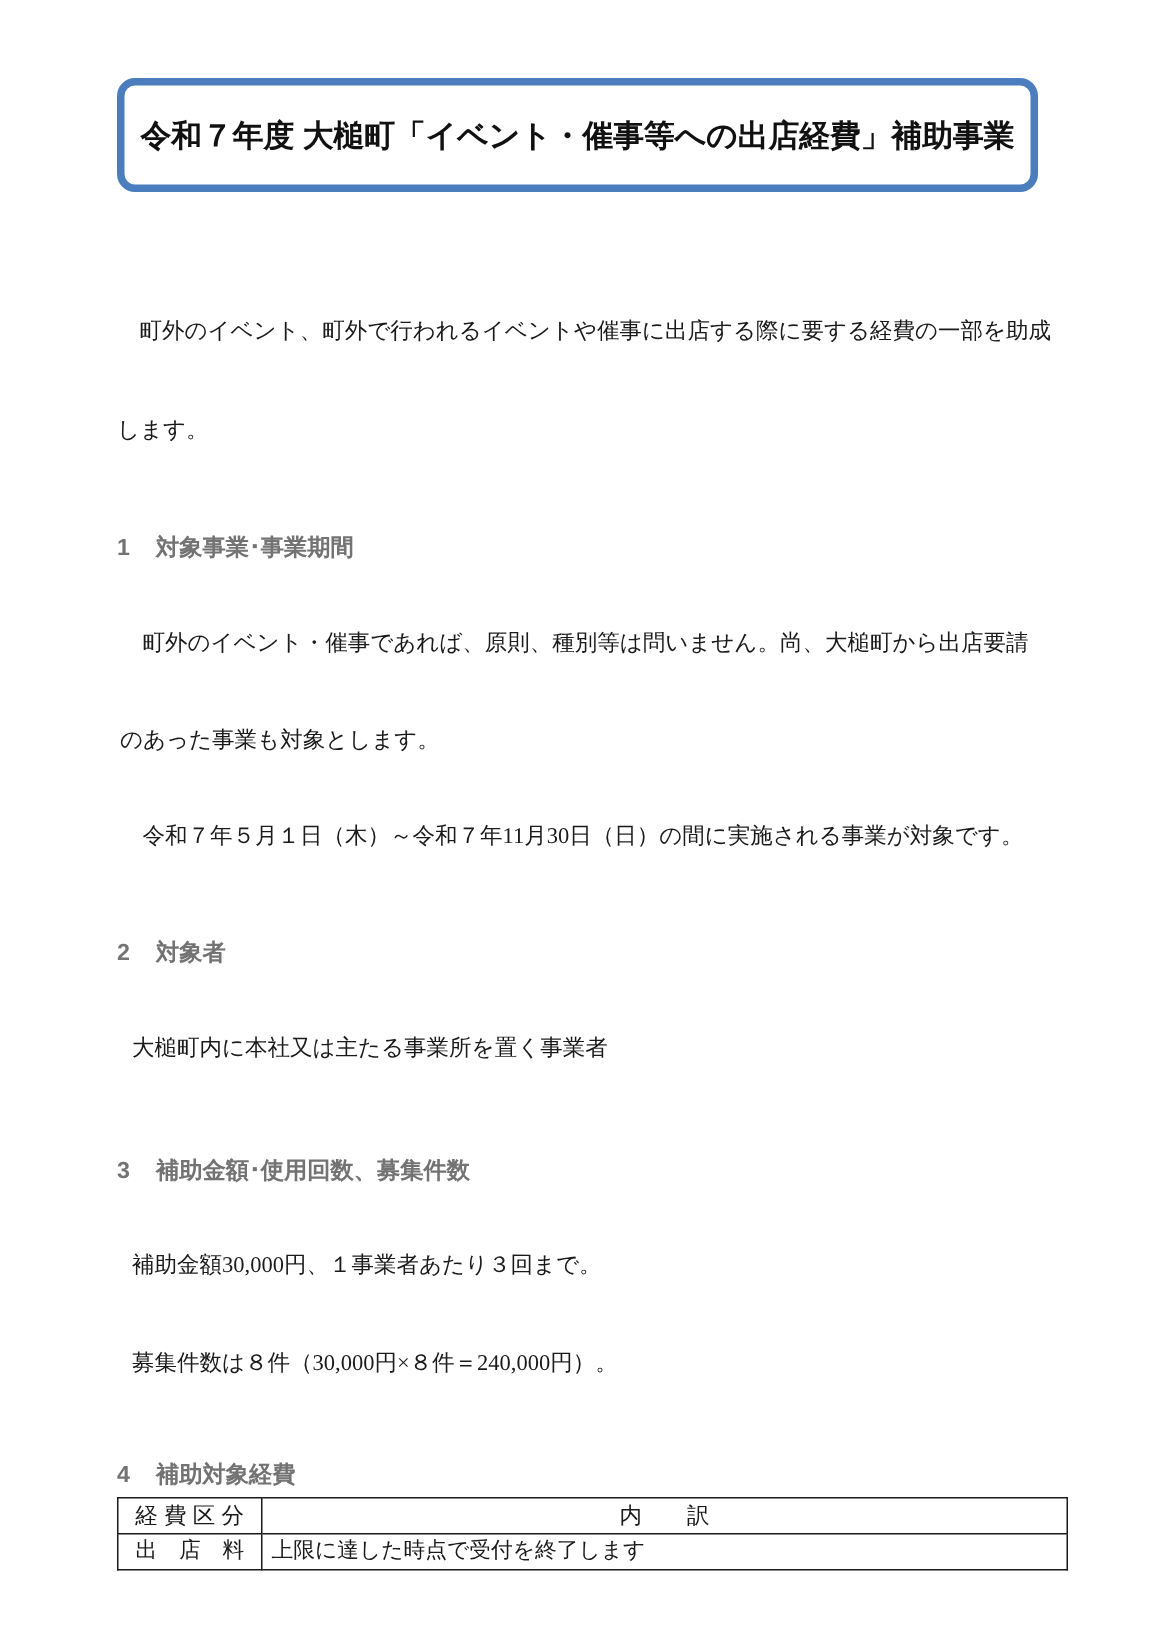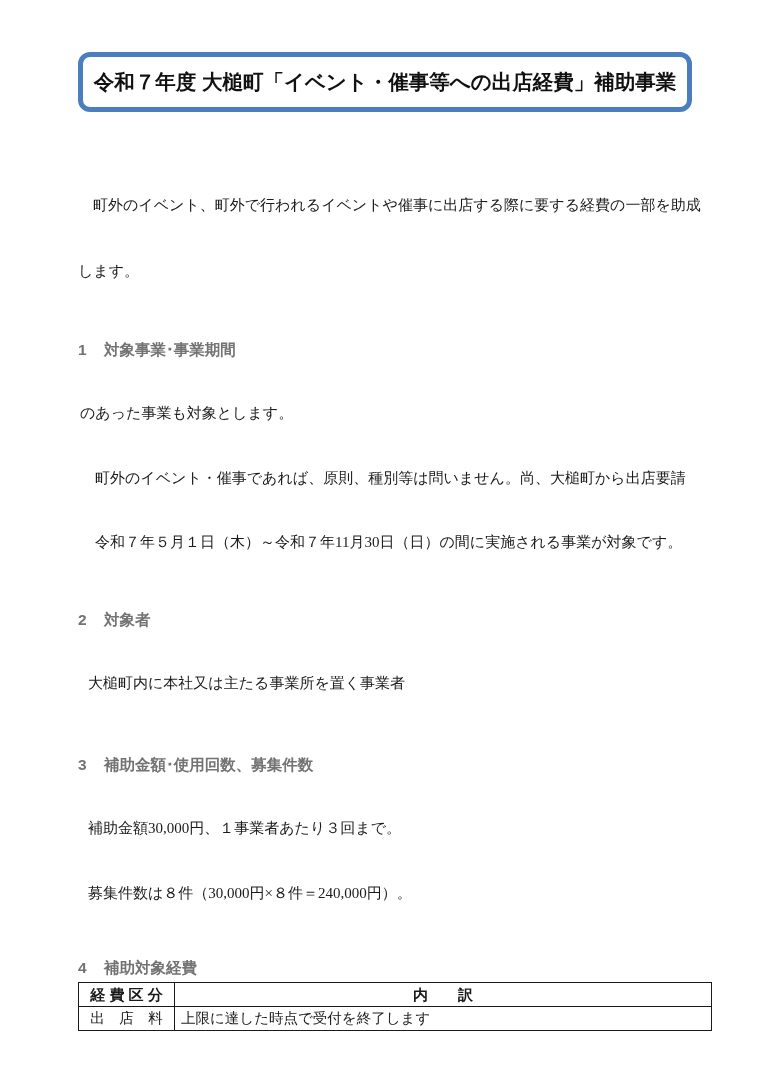--- a/index.html
+++ b/index.html
@@ -13,21 +13,21 @@
     box-sizing: border-box;
     padding: 52px 56px 15px 78px;
     overflow: hidden;
   }
   .content { width: 634px; }
 
   
   .title-box {
     box-sizing: border-box;
     width: 614px;
-    height: 60px;
+    height: 76px;
     border: 5px solid #4a7ebf;
     border-radius: 12px;
     display: flex;
     align-items: center;
     justify-content: center;
     font-family: "Liberation Sans", "DejaVu Sans", sans-serif;
     font-weight: bold;
     font-size: 20.5px;
     color: #111;
     background: #fff;
@@ -57,21 +57,21 @@
     font-size: 14.5px;
   }
   table.expense th, table.expense td {
     border: 1.5px solid #1a1a1a;
     line-height: 21px;
     padding: 1px 6px;
     vertical-align: middle;
   }
   table.expense th {
     font-family: "Liberation Sans", "DejaVu Sans", sans-serif;
-    font-weight: bold;
+    font-weight: normal;
     font-size: 15px;
     text-align: center;
     background: #fff;
   }
   .col-cat { width: 96px; }
   td.cat { text-align: center; }
   td.detail .cell-line { white-space: pre-wrap; }
 </style>
 </head>
 <body>
@@ -85,22 +85,22 @@
 
     <div class="intro">
       <div>　町外のイベント、町外で行われるイベントや催事に出店する際に要する経費の一部を助成</div>
       <div>します。</div>
     </div>
 
     <div class="sec-heading mt13">
       <span class="num">1</span><span>対象事業･事業期間</span>
     </div>
     <div class="sec-body pl2">
+      <div>　町外のイベント・催事であれば、原則、種別等は問いません。尚、大槌町から出店要請</div>
       <div>のあった事業も対象とします。</div>
-      <div>　町外のイベント・催事であれば、原則、種別等は問いません。尚、大槌町から出店要請</div>
       <div>　令和７年５月１日（木）～令和７年11月30日（日）の間に実施される事業が対象です。</div>
     </div>
 
     <div class="sec-heading mt12">
       <span class="num">2</span><span>対象者</span>
     </div>
     <div class="sec-body pl10">
       <div>大槌町内に本社又は主たる事業所を置く事業者</div>
     </div>
 

